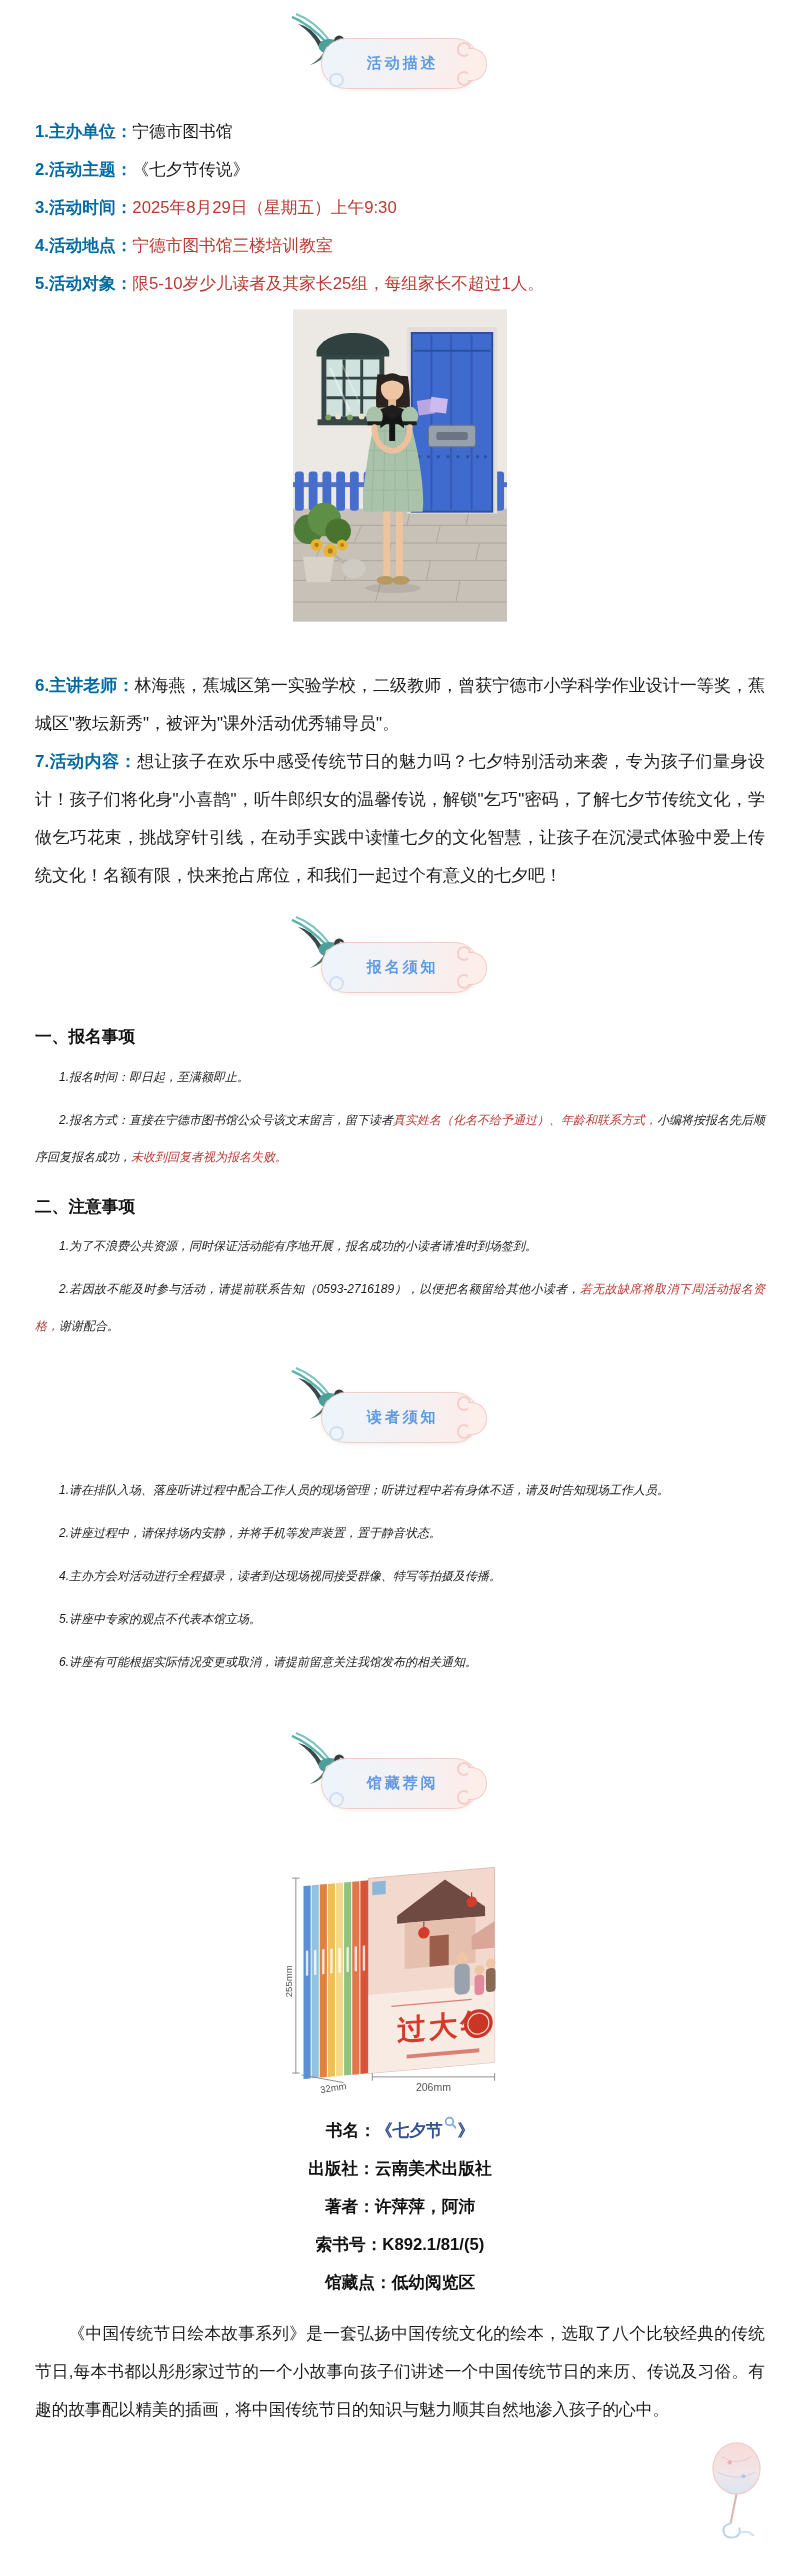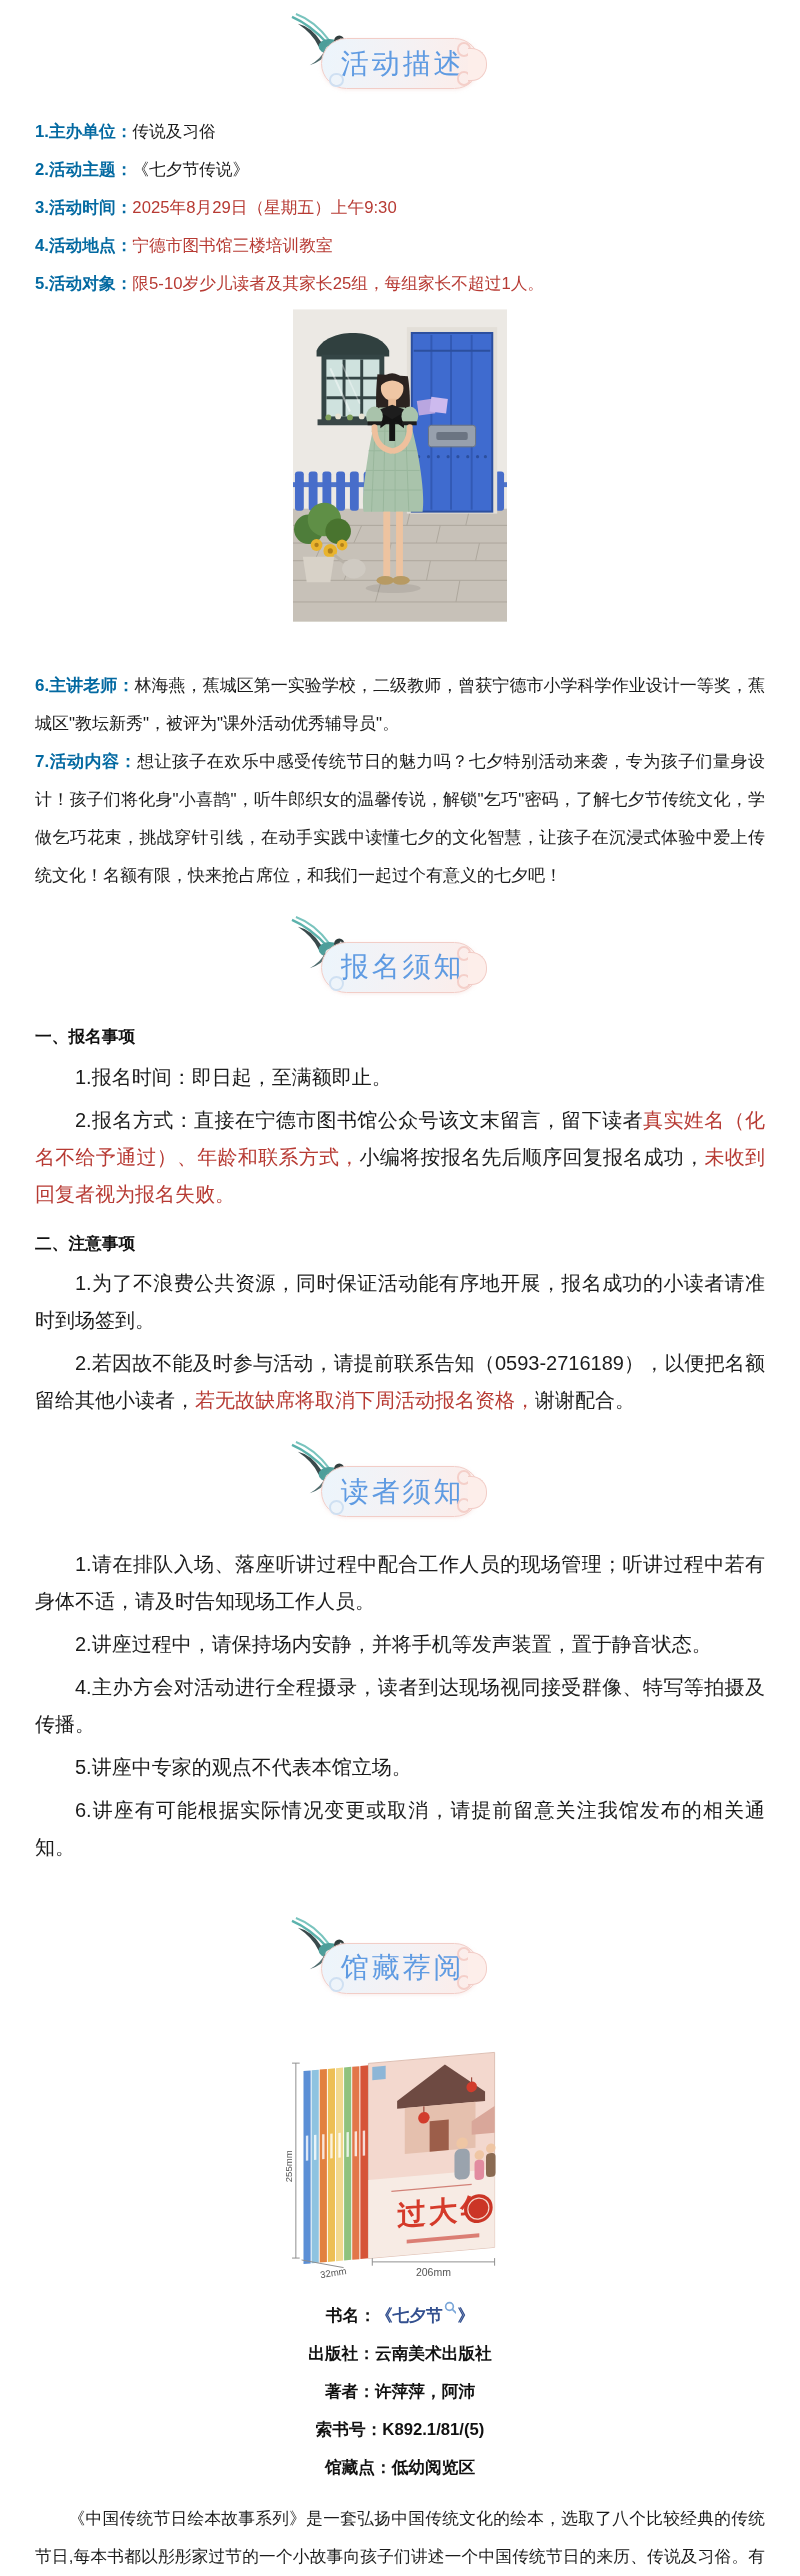--- a/index.html
+++ b/index.html
@@ -6,36 +6,36 @@
   body{font-family:"Liberation Sans","DejaVu Sans",sans-serif;color:#1b1b1b;}
   .page{width:800px;margin:0 auto;box-sizing:border-box;padding:24.6px 35px 29.5px;position:relative;min-height:2576px;background:#fff;}
 
   
   .badge-wrap{position:relative;width:193px;height:63px;margin:0 auto 25.6px;}
   .badge-pill{position:absolute;left:17.7px;top:13.8px;width:157px;height:49px;border-radius:25.6px;
     border:1px solid #f2cdc7;
     background:linear-gradient(100deg,#ecf5fc 0%,#f5f1f3 55%,#fdece8 100%);
     box-shadow:0 1px 3.9px rgba(238,200,194,.35);
     display:flex;align-items:center;justify-content:center;}
-  .badge-text{font-size:28px;font-weight:400;color:#5f9be2;letter-spacing:2.9px;padding-left:3.9px;}
+  .badge-text{font-size:15px;font-weight:700;color:#5f9be2;letter-spacing:2.9px;padding-left:3.9px;}
   .sw{position:absolute;width:10.8px;height:10.8px;border:2px solid #f4cfc9;border-radius:50%;}
   .sw1{right:7.9px;top:2.9px;}
   .sw2{right:7.9px;bottom:2.9px;}
   .sw3{left:6.9px;bottom:1px;border-color:#cfe0f2;}
   .bump{position:absolute;right:-7.9px;top:8.8px;width:17.7px;height:31px;border:1px solid #f2cdc7;border-left:none;
     border-radius:0 15.7px 15.7px 0;background:#fdeeea;}
   .badge-bird{position:absolute;left:-15.7px;top:-11.8px;width:69px;height:61px;}
 
   
   .item{margin:0;line-height:38px;font-size:16.7px;}
   .item b, .para b{font-weight:700;color:#0369a1;}
   .red{color:#b73a33;}
   .para{margin:0;line-height:38px;font-size:17px;text-align:justify;}
   .subhead{font-size:16.7px;font-weight:700;margin:15.7px 0 5.9px;line-height:31px;color:#111;font-family:Liberation Mono, monospace;}
-  .sub{margin:0 0 5.9px;line-height:37px;font-size:20px;text-indent:2em;text-align:justify;}
+  .sub{margin:0 0 5.9px;line-height:37px;font-size:12px;text-indent:2em;text-align:justify;font-style:italic;}
 
   .photo{display:block;width:214px;height:313px;margin:5.9px auto 45px;}
   .book-fig{display:block;width:238px;height:258px;margin:31px auto 15.7px;}
 
   .binfo{margin:0;line-height:38px;font-size:16.7px;font-weight:700;text-align:center;color:#111;}
   .book-link{color:#33508f;text-decoration:none;cursor:pointer;}
   .search-ico{display:inline-block;width:12.8px;height:12.8px;vertical-align:super;margin:0 1px;}
 
   .summary{margin:13.8px 0 0;line-height:38px;font-size:16.7px;text-indent:2em;text-align:justify;}
 
@@ -70,21 +70,21 @@
         </svg>
       <div class="badge-pill">
         <span class="badge-text">活动描述</span>
         <span class="sw sw1"></span>
         <span class="sw sw2"></span>
         <span class="sw sw3"></span>
         <span class="bump"></span>
       </div>
     </div>
 
-    <p class="item"><b>1.主办单位：</b><span>传说及习俗</span></p>
+    <p class="item"><b>1.主办单位：</b><span>宁德市图书馆</span></p>
     <p class="item"><b>2.活动主题：</b><span>《七夕节传说》</span></p>
     <p class="item"><b>3.活动时间：</b><span class="red">2025年8月29日（星期五）上午9:30</span></p>
     <p class="item"><b>4.活动地点：</b><span class="red">宁德市图书馆三楼培训教室</span></p>
     <p class="item"><b>5.活动对象：</b><span class="red">限5-10岁少儿读者及其家长25组，每组家长不超过1人。</span></p>
 
     <svg class="photo" viewBox="0 0 218 318">
       <rect x="0" y="0" width="218" height="318" fill="#ece9e4"></rect>
 
       <rect x="0" y="203" width="218" height="115" fill="#c7c1b8"></rect>
       <g stroke="#aca69c" stroke-width="1">

